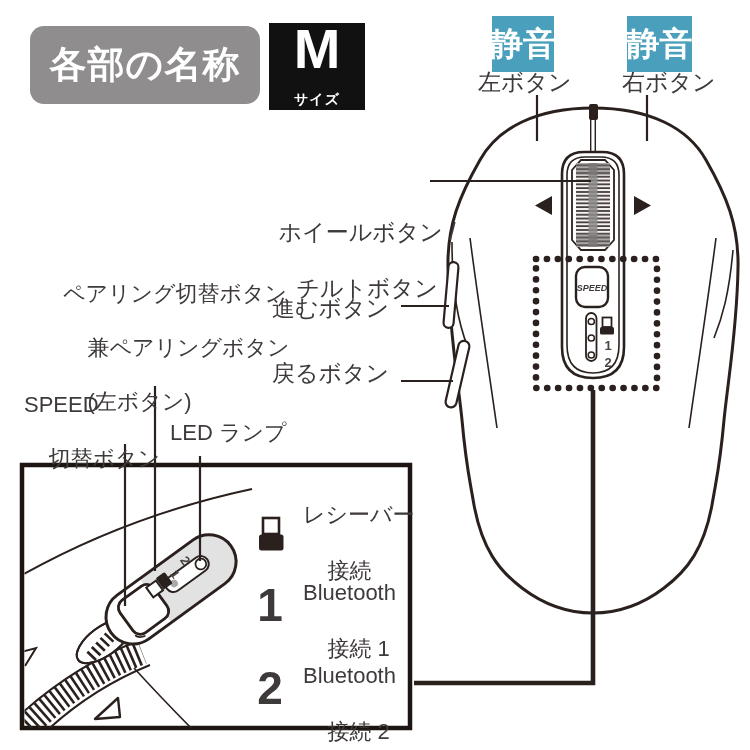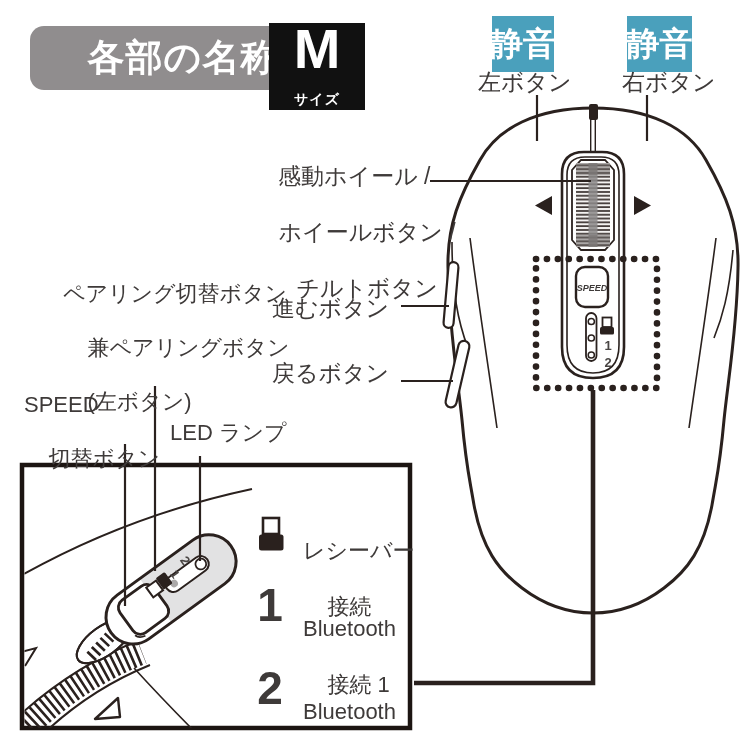--- a/index.html
+++ b/index.html
@@ -1,30 +1,30 @@
 <!DOCTYPE html>
 <html><head>
 <meta charset="utf-8">
 <style>
   html,body{margin:0;padding:0;background:#fff;}
   #stage{position:relative;width:750px;height:750px;background:#fff;overflow:hidden;
          font-family:"Liberation Sans","DejaVu Sans",sans-serif;color:#3E3A39;}
   #art{position:absolute;left:0;top:0;z-index:1;}
   .txt{position:absolute;z-index:2;white-space:pre;}
-  .header-badge{left:30px;top:26px;width:230px;height:64px;background:#908D8E;border-radius:14px;
-    display:flex;align-items:center;justify-content:center;color:#fff;font-weight:bold;font-size:37px;letter-spacing:1px;padding-left:38px;}
+  .header-badge{left:30px;top:26px;width:230px;height:78px;background:#908D8E;border-radius:14px;
+    display:flex;align-items:center;justify-content:center;color:#fff;font-weight:bold;font-size:37px;letter-spacing:1px;}
   .m-badge{left:269px;top:23px;width:96px;height:87px;background:#111;color:#fff;
     display:flex;flex-direction:column;align-items:center;justify-content:center;}
   .m-badge .big{font-size:56px;font-weight:bold;line-height:0.9;}
   .m-badge .small{font-size:14px;font-weight:bold;letter-spacing:1px;margin-top:16px;}
   .silent{background:#4AA0BC;color:#fff;font-weight:bold;font-size:33px;
     display:flex;align-items:center;justify-content:center;height:56px;top:16px;}
   .lbl{font-size:23px;line-height:28px;color:#3E3A39;text-align:center;}
   .lbl-s{font-size:22px;line-height:27px;color:#3E3A39;}
-  .legend-line{font-size:22px;line-height:28px;color:#3E3A39;margin-top:36px;}
+  .legend-line{font-size:22px;line-height:28px;color:#3E3A39;}
   .legend-num{font-size:46px;font-weight:bold;color:#3E3A39;width:34px;text-align:center;}
 </style>
 </head>
 <body>
 
 <div id="stage">
 
   <svg id="art" width="750" height="750" viewBox="0 0 750 750">
     <defs>
       <pattern id="ribs" width="4" height="3.8" patternUnits="userSpaceOnUse">
@@ -144,21 +144,21 @@
     <div class="big">M</div>
     <div class="small">サイズ</div>
   </div>
 
   <div class="txt silent" style="left:492px;width:62px;">静音</div>
   <div class="txt silent" style="left:627px;width:65px;">静音</div>
 
   <div class="txt lbl" style="left:478px;top:68px;">左ボタン</div>
   <div class="txt lbl" style="left:622px;top:68px;">右ボタン</div>
 
-  <div class="txt lbl" style="left:253px;top:162px;"><span>感動ホイール /</span><br>
+  <div class="txt lbl" style="left:253px;top:162px;"><br>
     <span>ホイールボタン /</span><br>
     <span>チルトボタン</span></div>
 
   <div class="txt lbl-s" style="left:63px;top:280px;"><span>ペアリング切替ボタン</span><br>
     <span>兼ペアリングボタン</span><br>
     <span>(左ボタン)</span></div>
 
   <div class="txt lbl" style="left:272px;top:294px;">進むボタン</div>
   <div class="txt lbl" style="left:272px;top:359px;">戻るボタン</div>
 

